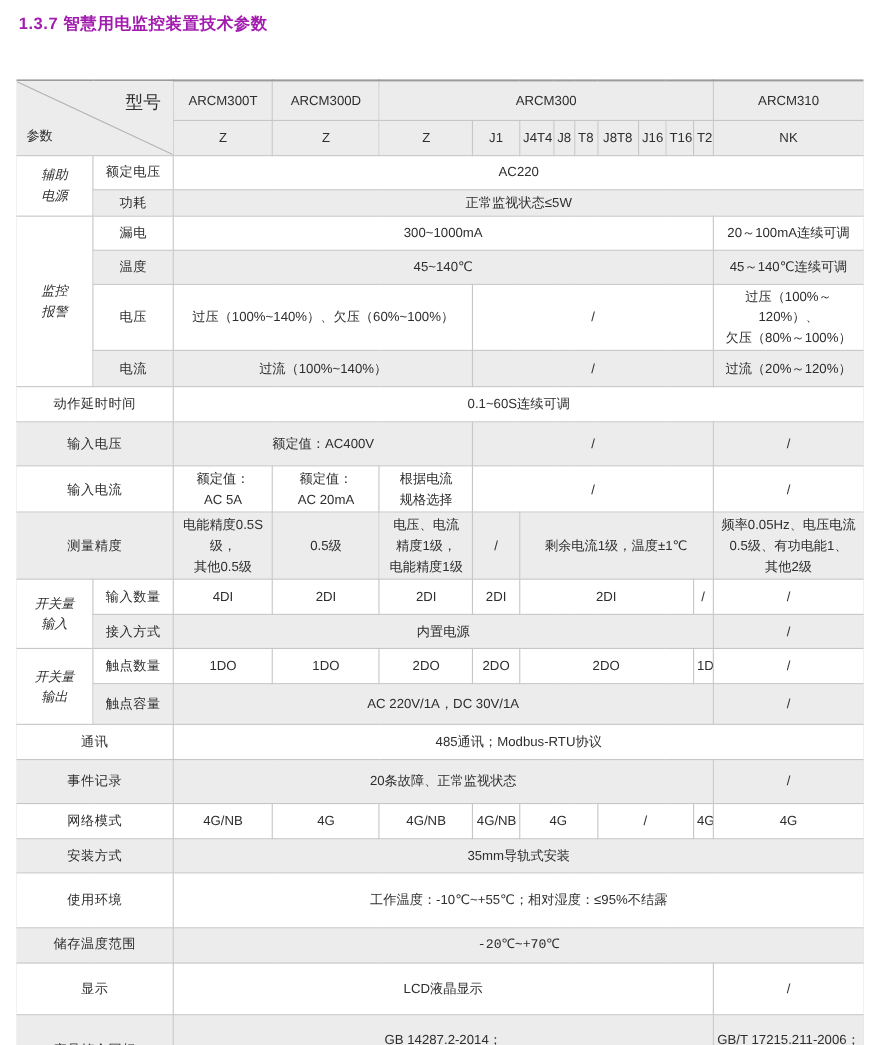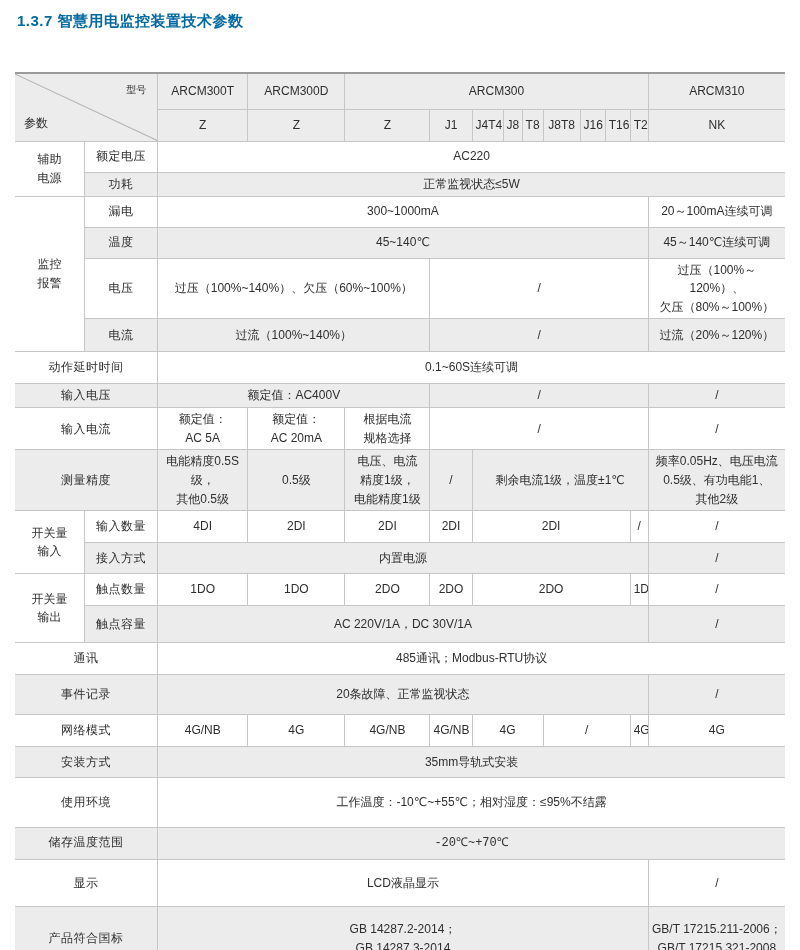--- a/index.html
+++ b/index.html
@@ -6,21 +6,21 @@
     margin: 0; padding: 0;
     width: 800px; height: 950px;
     background: #ffffff;
     overflow: hidden;
     font-family: "Liberation Sans", "DejaVu Sans", sans-serif;
     color: #2e2e2e;
   }
   .page { position: relative; width: 800px; height: 950px; }
   .doc-title {
     position: absolute; left: 17px; top: 12px;
-    font-size: 15px; font-weight: bold; color: #0369a1;
+    font-size: 15px; font-weight: bold; color: #a21caf;
     letter-spacing: 0.5px; margin: 0;
   }
   .table-wrap {
     position: absolute; left: 15px; top: 72px;
     width: 770px; overflow: hidden;
   }
   table.spec {
     border-collapse: collapse;
     table-layout: fixed;
     width: 772px;
@@ -35,27 +35,27 @@
     font-size: 12px;
     line-height: 1.55;
     padding: 2px 3px;
     white-space: pre-line;
     overflow: hidden;
     color: #2e2e2e;
   }
   tr.shade td { background: var(--shade, #ececec); }
   tr.header td { background: var(--shade, #ececec); }
   td.hv { font-size: 11px; padding: 2px 0; }
-  td.group { line-height: 2.5; }
+  td.group { line-height: 2.5; font-style: italic; }
   td.label { letter-spacing: 0.5px; }
   td.left { text-align: left; padding-left: 7px; line-height: 1.7; }
   td.diag { position: relative; padding: 0; }
   td.diag svg { position: absolute; left: 0; top: 0; width: 100%; height: 100%; display: block; }
   td.diag line { stroke: #b4b4b4; stroke-width: 1; }
-  td.diag .ctr { position: absolute; top: 8px; right: 11px; font-size: 10px; }
+  td.diag .ctr { position: absolute; top: 8px; right: 11px; font-size: 16px; }
   td.diag .cbl { position: absolute; bottom: 8px; left: 9px; font-size: 12px; }
 </style>
 </head>
 <body>
 
 <div class="page">
   <h2 class="doc-title">1.3.7 智慧用电监控装置技术参数</h2>
 
   <div class="table-wrap">
     <table class="spec">
@@ -131,21 +131,21 @@
           <tr class="shade" style="height: 33px;">
             <td class="label">电流</td>
             <td colspan="3">过流（100%~140%）</td>
             <td colspan="8">/</td>
             <td class="left">过流（20%～120%）</td>
           </tr>
           <tr style="height: 32px;">
             <td colspan="2" class="label">动作延时时间</td>
             <td colspan="12">0.1~60S连续可调</td>
           </tr>
-          <tr class="shade" style="height: 24px;">
+          <tr class="shade" style="height: 40px;">
             <td colspan="2" class="label">输入电压</td>
             <td colspan="3">额定值：AC400V</td>
             <td colspan="8">/</td>
             <td>/</td>
           </tr>
           <tr style="height: 42px;">
             <td colspan="2" class="label">输入电流</td>
             <td>额定值：
 AC 5A</td>
             <td>额定值：

